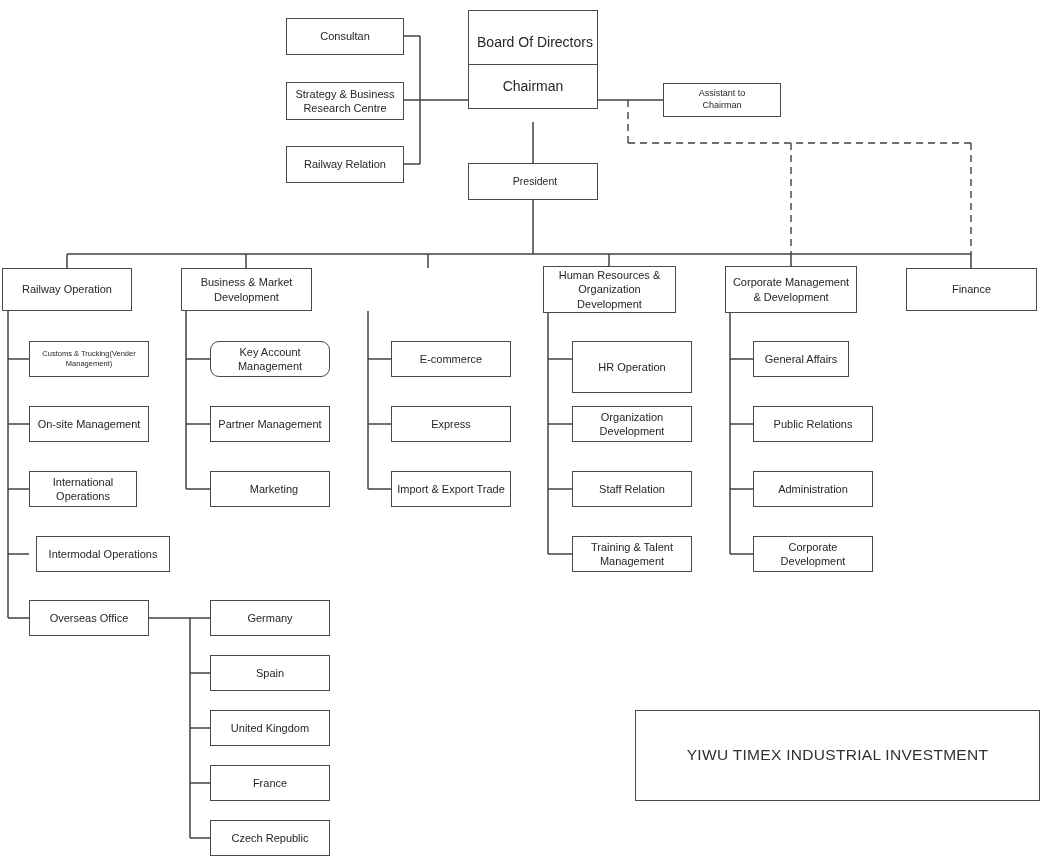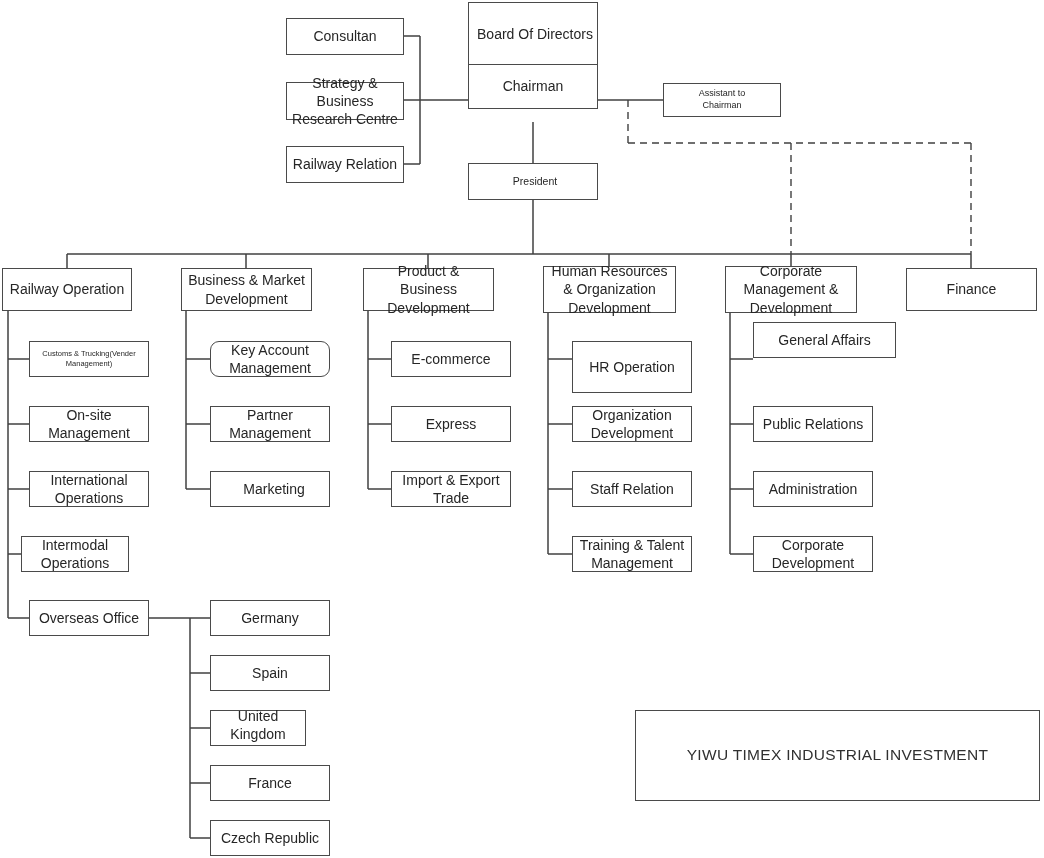--- a/index.html
+++ b/index.html
@@ -24,21 +24,21 @@
   .node {
     position: absolute;
     box-sizing: border-box;
     border: 1.5px solid #4a4a4a;
     background: #ffffff;
     display: flex;
     align-items: center;
     justify-content: center;
     text-align: center;
     color: #262626;
-    font-size: 14px;
+    font-size: 11px;
     line-height: 1.3;
     z-index: 1;
     padding: 2px 4px;
   }
   .node span { display: block; }
   .fs-big   { font-size: 14px; line-height: 1.35; }
   .fs-pres  { font-size: 10.5px; padding-left: 8px; }
   .fs-asst  { font-size: 9px; }
   .fs-asst span { max-width: 72px; }
   .fs-tiny  { font-size: 7.5px; line-height: 1.35; }
@@ -108,21 +108,21 @@
       <path d="M730,554 H753"></path>
     </g>
     <g stroke="#404040" stroke-width="1.4" fill="none" stroke-dasharray="7 5">
       <path d="M628,100 V143"></path>
       <path d="M628,143 H971"></path>
       <path d="M791,143 V254"></path>
       <path d="M971,143 V254"></path>
     </g>
   </svg>
 
-  <div class="node fs-big" style="left:468px;top:2px;width:130px;height:64px;padding-left:8px;">
+  <div class="node fs-big" style="left:468px;top:10px;width:130px;height:64px;padding-left:8px;">
     <span>Board Of Directors</span>
   </div>
 
   <div class="node" style="left:286px;top:18px;width:118px;height:37px;">
     <span>Consultan</span>
   </div>
 
   <div class="node" style="left:286px;top:82px;width:118px;height:38px;">
     <span>Strategy &amp; Business Research Centre</span>
   </div>
@@ -144,23 +144,20 @@
   </div>
 
   <div class="node" style="left:2px;top:268px;width:130px;height:43px;">
     <span>Railway Operation</span>
   </div>
 
   <div class="node" style="left:181px;top:268px;width:131px;height:43px;">
     <span>Business &amp; Market Development</span>
   </div>
 
-  <div class="node" style="left:363px;top:268px;width:131px;height:43px;">
-    <span>Product &amp; Business Development</span>
-  </div>
 
   <div class="node" style="left:543px;top:266px;width:133px;height:47px;">
     <span>Human Resources &amp; Organization Development</span>
   </div>
 
   <div class="node" style="left:725px;top:266px;width:132px;height:47px;">
     <span>Corporate Management &amp; Development</span>
   </div>
 
   <div class="node" style="left:906px;top:268px;width:131px;height:43px;">
@@ -168,41 +165,41 @@
   </div>
 
   <div class="node fs-tiny" style="left:29px;top:341px;width:120px;height:36px;">
     <span>Customs &amp; Trucking(Vender Management)</span>
   </div>
 
   <div class="node" style="left:29px;top:406px;width:120px;height:36px;">
     <span>On-site Management</span>
   </div>
 
-  <div class="node" style="left:29px;top:471px;width:120px;height:36px;">
+  <div class="node" style="left:29px;top:471px;width:108px;height:36px;">
     <span>International Operations</span>
   </div>
 
-  <div class="node" style="left:21px;top:536px;width:108px;height:36px;">
+  <div class="node" style="left:36px;top:536px;width:134px;height:36px;">
     <span>Intermodal Operations</span>
   </div>
 
   <div class="node" style="left:29px;top:600px;width:120px;height:36px;">
     <span>Overseas Office</span>
   </div>
 
   <div class="node" style="left:210px;top:600px;width:120px;height:36px;">
     <span>Germany</span>
   </div>
 
   <div class="node" style="left:210px;top:655px;width:120px;height:36px;">
     <span>Spain</span>
   </div>
 
-  <div class="node" style="left:210px;top:710px;width:96px;height:36px;align-items:flex-end;">
+  <div class="node" style="left:210px;top:710px;width:120px;height:36px;">
     <span>United Kingdom</span>
   </div>
 
   <div class="node" style="left:210px;top:765px;width:120px;height:36px;">
     <span>France</span>
   </div>
 
   <div class="node" style="left:210px;top:820px;width:120px;height:36px;">
     <span>Czech Republic</span>
   </div>
@@ -240,21 +237,21 @@
   </div>
 
   <div class="node" style="left:572px;top:471px;width:120px;height:36px;">
     <span>Staff Relation</span>
   </div>
 
   <div class="node" style="left:572px;top:536px;width:120px;height:36px;">
     <span>Training &amp; Talent Management</span>
   </div>
 
-  <div class="node" style="left:753px;top:322px;width:143px;height:36px;">
+  <div class="node" style="left:753px;top:341px;width:96px;height:36px;">
     <span>General Affairs</span>
   </div>
 
   <div class="node" style="left:753px;top:406px;width:120px;height:36px;">
     <span>Public Relations</span>
   </div>
 
   <div class="node" style="left:753px;top:471px;width:120px;height:36px;">
     <span>Administration</span>
   </div>

